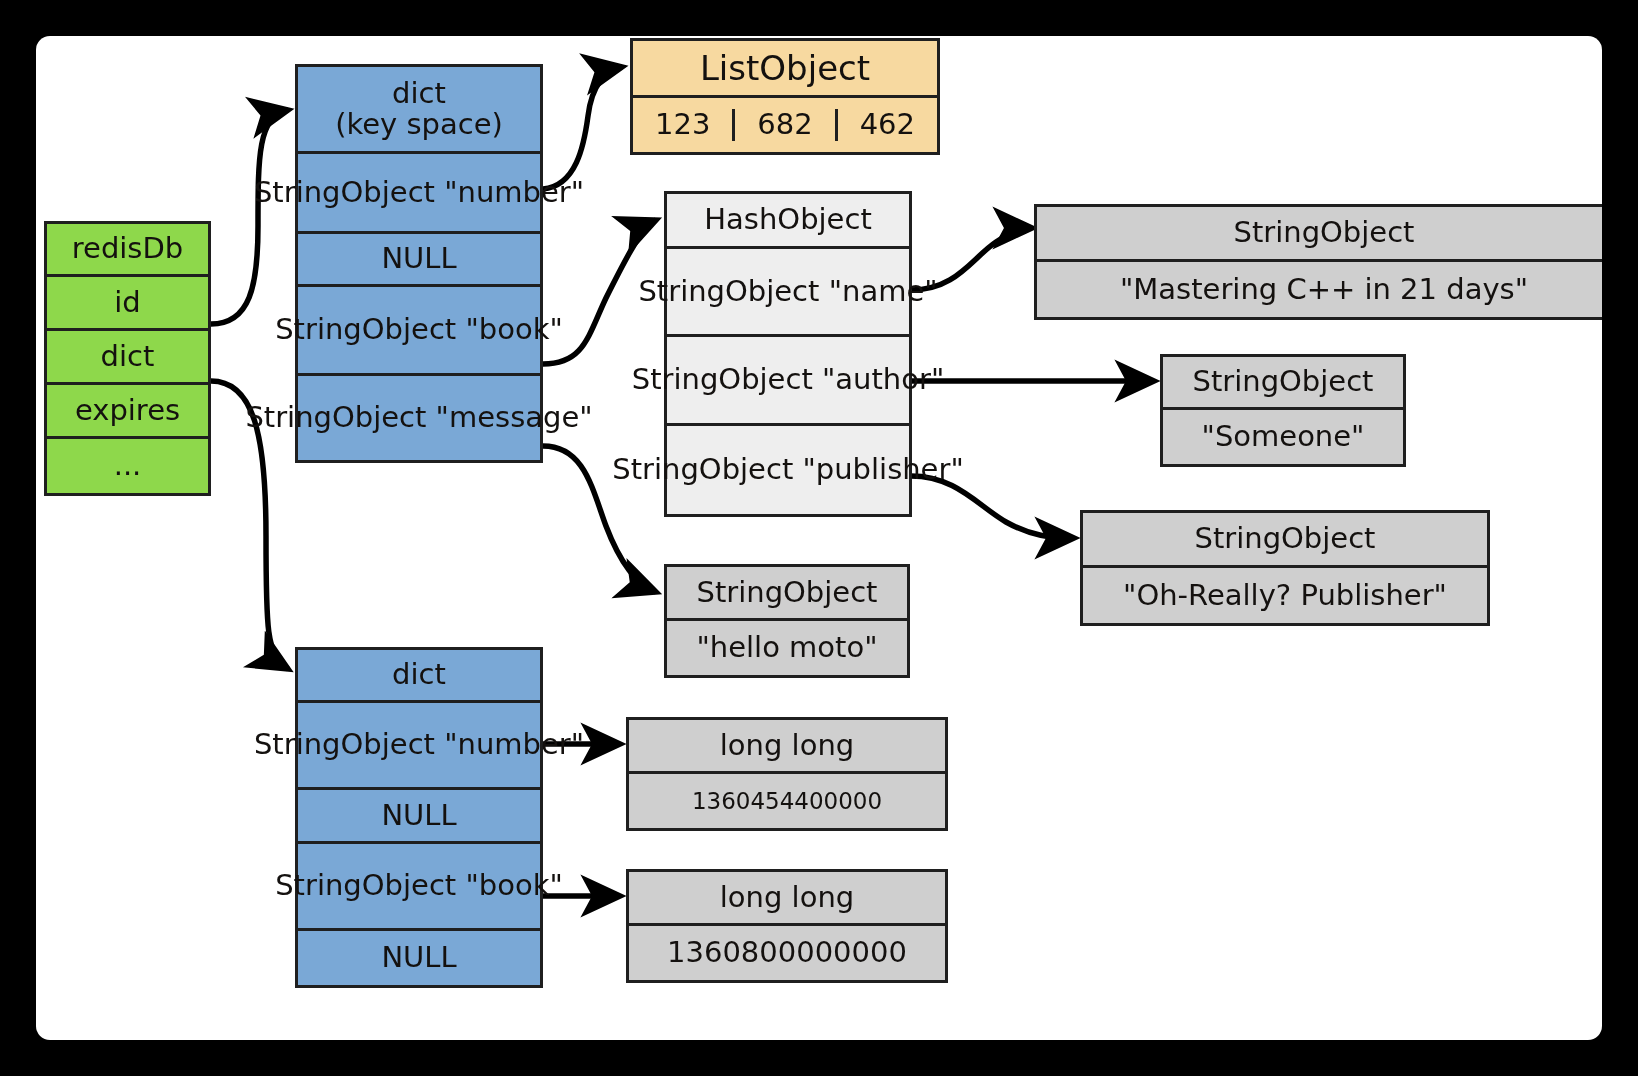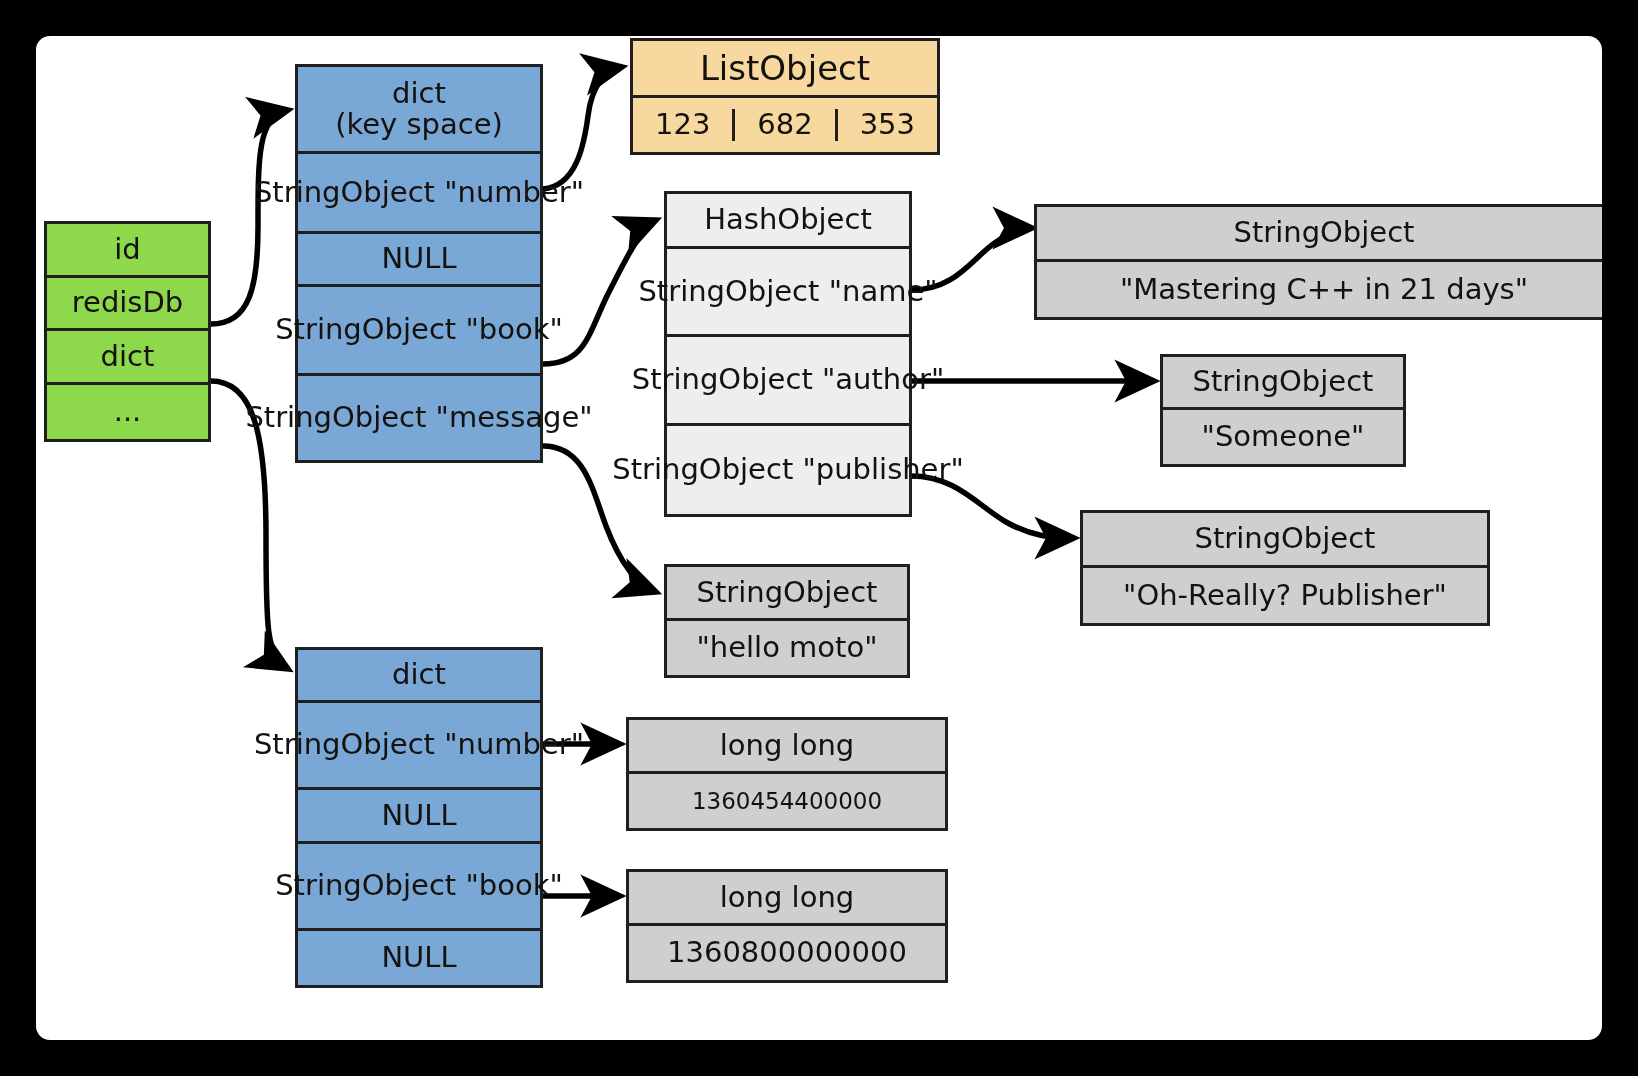--- a/index.html
+++ b/index.html
@@ -111,23 +111,24 @@
       <path class="arrow-path" marker-end="url(#ah)" d="M875,345 L1118,345"></path>
 
       <path class="arrow-path" marker-end="url(#ah)" d="M875,440 C920,440 942,470 970,486 C995,500 1015,502 1038,502"></path>
 
       <path class="arrow-path" marker-end="url(#ah)" d="M507,708 L584,708"></path>
 
       <path class="arrow-path" marker-end="url(#ah)" d="M507,860 L584,860"></path>
     </svg>
 
     <div class="node green" style="left:8px; top:185px; width:167px;">
+      <div class="row" style="height:53px; font-size:29px;">redisDb</div>
       <div class="row" style="height:54px; font-size:29px;">id</div>
-      <div class="row" style="height:53px; font-size:29px;">redisDb</div>
       <div class="row" style="height:54px; font-size:29px;">dict</div>
+      <div class="row" style="height:54px; font-size:29px;">expires</div>
       <div class="row" style="height:54px; font-size:29px;">...</div>
     </div>
 
     <div class="node blue" style="left:259px; top:28px; width:248px;">
       <div class="row two-line" style="height:87px; font-size:29px; display:flex;">
         <span>
           <span class="l1">dict</span>
           <span class="l2">(key space)</span>
         </span>
       </div>
@@ -150,21 +151,21 @@
           <span class="l2">"message"</span>
         </span>
       </div>
     </div>
 
     <div class="node orange" style="left:594px; top:2px; width:310px;">
       <div class="row" style="height:57px; font-size:34px;">ListObject</div>
       <div class="row hrow" style="height:54px; font-size:29px; padding:0;">
         <span class="cell">123</span>
         <span class="cell">682</span>
-        <span class="cell">353</span>
+        <span class="cell">462</span>
       </div>
     </div>
 
     <div class="node light" style="left:628px; top:155px; width:248px;">
       <div class="row" style="height:55px; font-size:29px;">HashObject</div>
       <div class="row" style="height:88px; font-size:29px;">
         <span>
           <span class="l1">StringObject</span>
           <span class="l2">"name"</span>
         </span>

